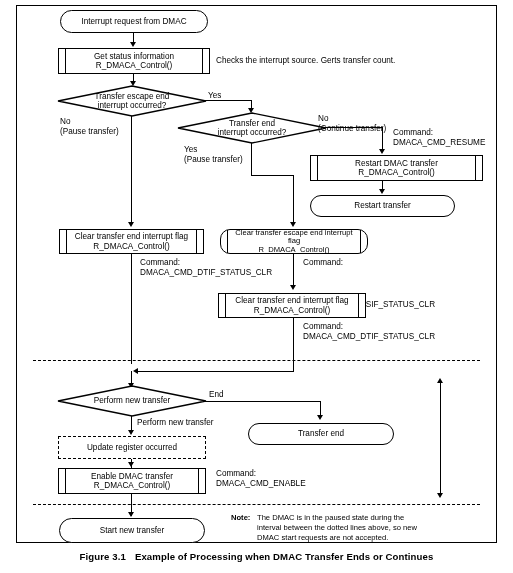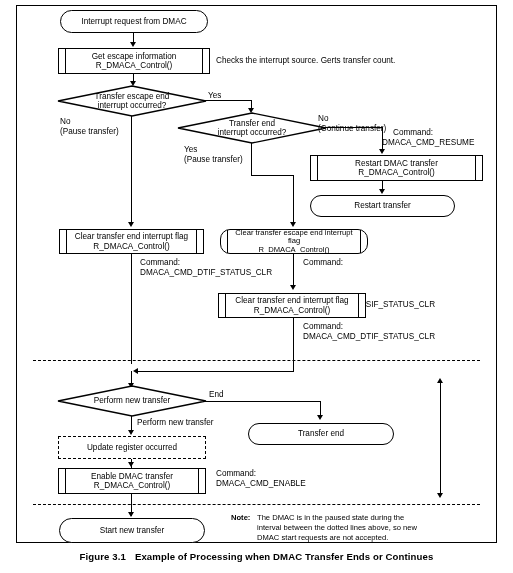--- a/index.html
+++ b/index.html
@@ -60,21 +60,21 @@
   <div class="frame"></div>
 
   <div class="node terminal" style="left:60px;top:10px;width:148px;height:23px;">
     <span>Interrupt request from DMAC</span>
   </div>
   <div class="ln lnv" style="left:133px;top:33px;height:10px;"></div>
   <div class="arrow-d" style="left:130px;top:42px;"></div>
 
   <div class="node subproc" style="left:58px;top:48px;width:152px;height:26px;">
     <div>
-      <div>Get escape information</div>
+      <div>Get status information</div>
       <div>R_DMACA_Control()</div>
     </div>
   </div>
   <div class="cmd" style="left:216px;top:56px;">Checks the interrupt source. Gerts transfer count.</div>
 
   <div class="ln lnv" style="left:133px;top:74px;height:8px;"></div>
   <div class="arrow-d" style="left:130px;top:81px;"></div>
 
   <div class="diamond" style="left:58px;top:86px;width:148px;height:30px;">
     <svg width="148" height="30" viewBox="0 0 148 30">
@@ -106,21 +106,21 @@
     </div>
   </div>
 
   <div class="lbl" style="left:318px;top:114px;">No</div>
   <div class="lbl" style="left:318px;top:124px;">(Continue transfer)</div>
   <div class="ln lnh" style="left:325px;top:127px;width:58px;"></div>
   <div class="ln lnv" style="left:382px;top:127px;height:24px;"></div>
   <div class="arrow-d" style="left:379px;top:149px;"></div>
 
   <div class="cmd" style="left:393px;top:128px;">Command:</div>
-  <div class="cmd" style="left:382px;top:138px;">DMACA_CMD_RESUME</div>
+  <div class="cmd" style="left:393px;top:138px;">DMACA_CMD_RESUME</div>
 
   <div class="lbl" style="left:184px;top:145px;">Yes</div>
   <div class="lbl" style="left:184px;top:155px;">(Pause transfer)</div>
   <div class="ln lnv" style="left:251px;top:143px;height:33px;"></div>
   <div class="ln lnh" style="left:251px;top:175px;width:43px;"></div>
   <div class="ln lnv" style="left:293px;top:175px;height:48px;"></div>
   <div class="arrow-d" style="left:290px;top:222px;"></div>
 
   <div class="node subproc" style="left:310px;top:155px;width:173px;height:26px;">
     <div>

